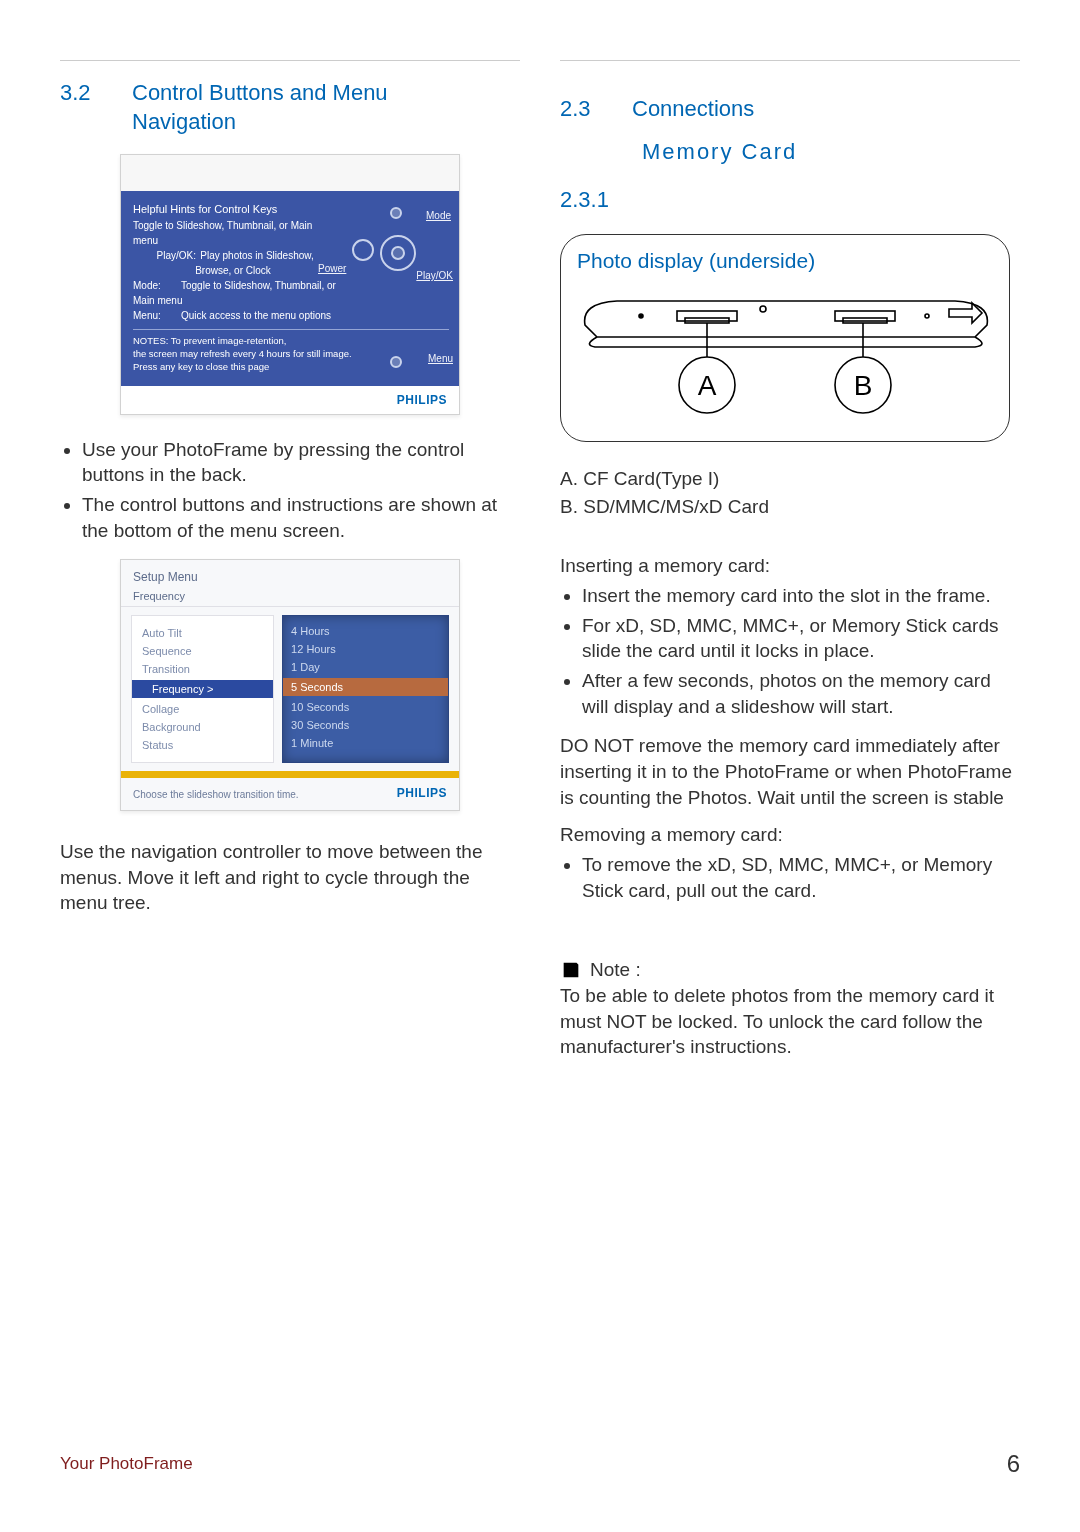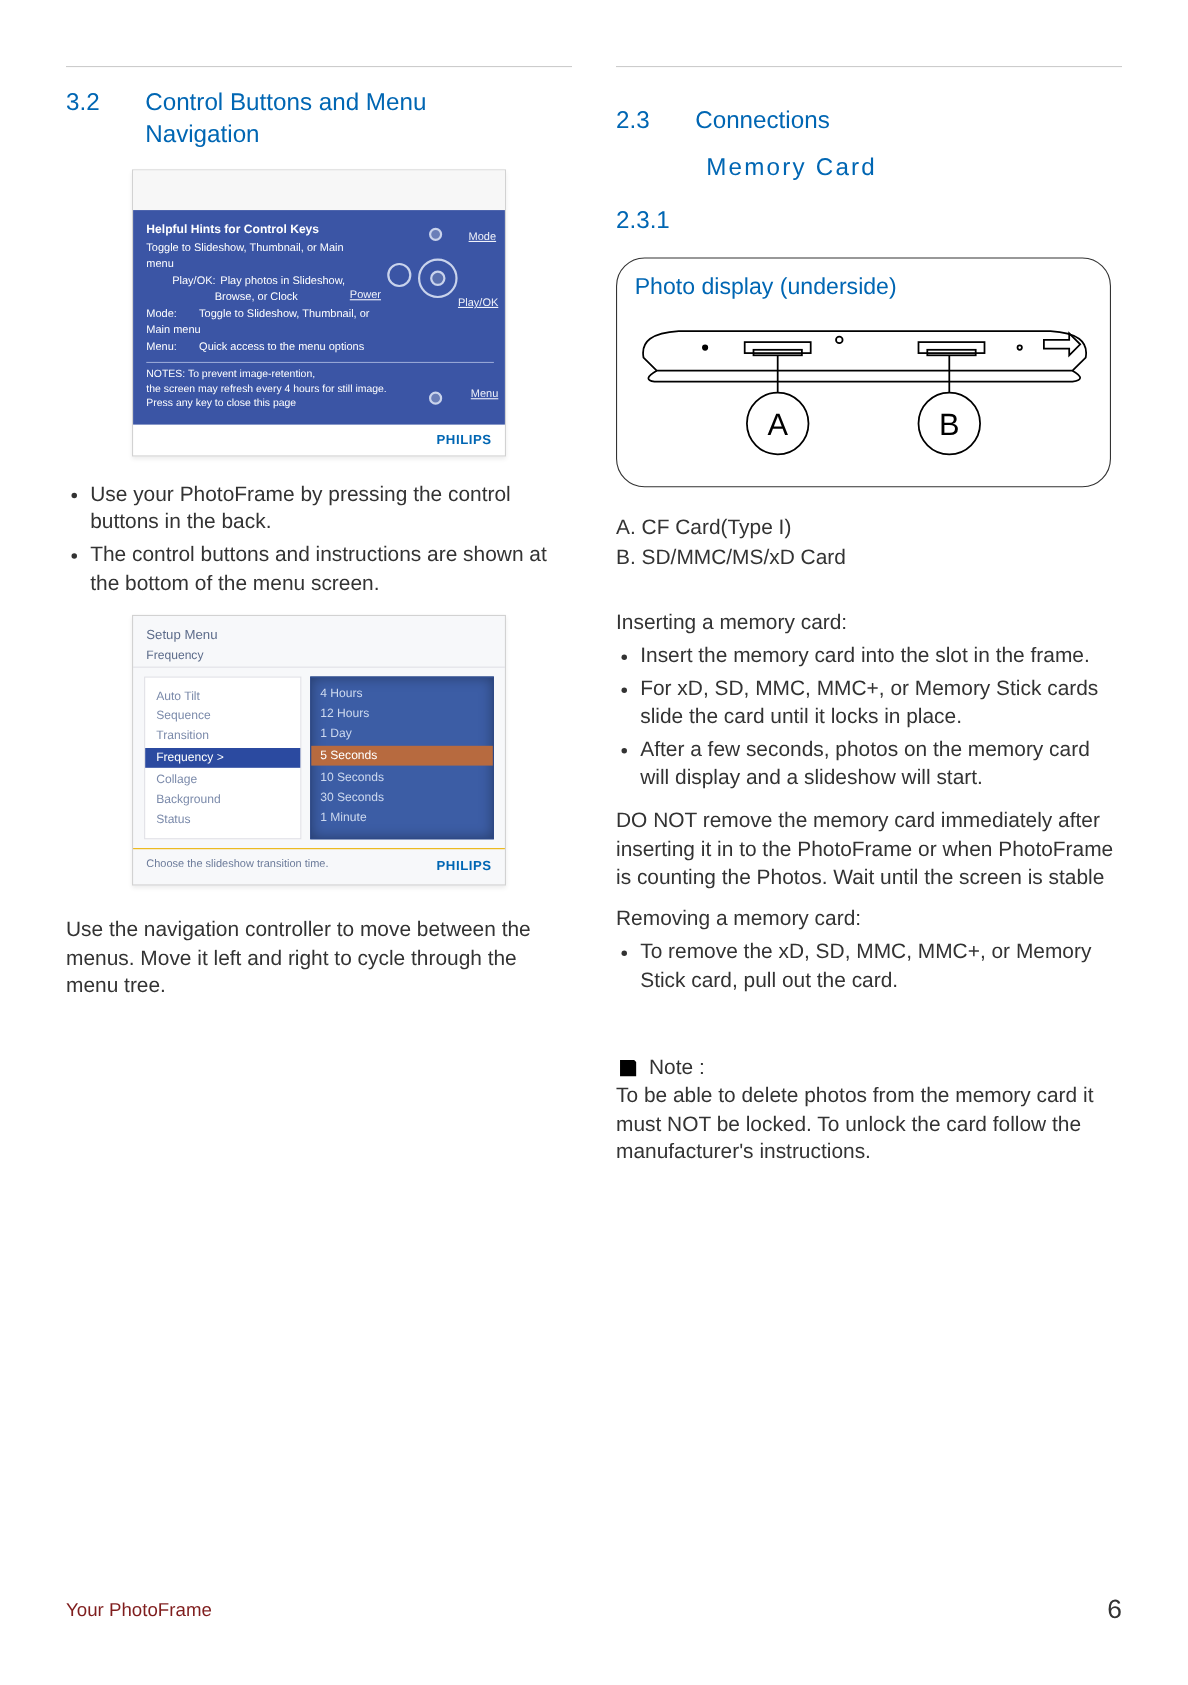--- a/index.html
+++ b/index.html
@@ -43,21 +43,21 @@
     }
     .ss1-topbar { height: 36px; background:#f7f7f7; }
     .ss1-blue {
       background:#3b55a5;
       color:#fff;
       font-size: 10px;
       padding: 10px 10px 12px 12px;
       position: relative;
       line-height: 1.5;
     }
-    .ss1-blue .bold { font-weight: bold; font-size:11px; }
+    .ss1-blue .bold { font-weight: normal; font-size:11px; }
     .ss1-blue .label { display:inline-block; width:48px; }
     .ss1-controls {
       position:absolute; right:6px; top:8px; height: 100%; width: 105px;
     }
     .mode-dot, .menu-dot {
       position:absolute; width:12px; height:12px; border:2px solid #c9d3ec; border-radius:50%; background:#6b7fb8;
     }
     .mode-dot { top:8px; left:42px; }
     .menu-dot { bottom:26px; left:42px; }
     .play-circle {
@@ -85,25 +85,25 @@
       margin: 16px auto 28px auto;
       border:1px solid #d2d2d2;
       box-shadow: 0 2px 4px rgba(0,0,0,0.08);
       background:#f7f8fa;
     }
     .ss2-header { padding:10px 12px 4px 12px; font-size:12px; color:#5c6b8a;}
     .ss2-sub { font-size:11px; color:#5c6b8a; padding:2px 12px 4px 12px; border-bottom:1px solid #e0e0e6;}
     .ss2-body { display:flex; padding:8px 10px; gap:8px;}
     .ss2-left { flex:0 0 45%; background:#fff; border:1px solid #e0e0e6; padding:8px 10px;}
     .ss2-left-item { font-size:11px; color:#7c8bab; padding:3px 0;}
-    .ss2-left-sel { background:#2b4aa0; color:#fff; margin:2px -10px; padding:3px 10px; font-size:11px;}
+    .ss2-left-sel { background:#2b4aa0; color:#fff; margin:2px -10px; padding:3px 20px; font-size:11px;}
     .ss2-right { flex:1; background:#3c5da5; border:1px solid #2b4580; padding:6px 8px; box-shadow: inset 0 0 12px rgba(0,0,0,.35);}
     .ss2-right-item { font-size:11px; color:#cdd9ef; padding:3px 0;}
     .ss2-right-sel { background:#b76a3f; color:#fff; margin:2px -8px; padding:3px 8px; font-size:11px;}
-    .ss2-footer { display:flex; padding:8px 12px 10px 12px; font-size:10px; color:#6c7b9a; align-items:flex-start; justify-content:space-between; border-top:1px solid #eab308;}
+    .ss2-footer { display:flex; padding:8px 12px 10px 12px; font-size:10px; color:#6c7b9a; align-items:flex-end; justify-content:space-between; border-top:7px solid #eab308;}
 
     .diagram-box {
       width: 450px;
       border:1px solid #333;
       border-radius:26px;
       padding:14px 16px 22px 16px;
       margin-bottom: 24px;
       font-family: sans-serif;
     }
     .diagram-title { color:#0066b3; font-size:21px; margin-bottom:12px; font-weight:normal;}

